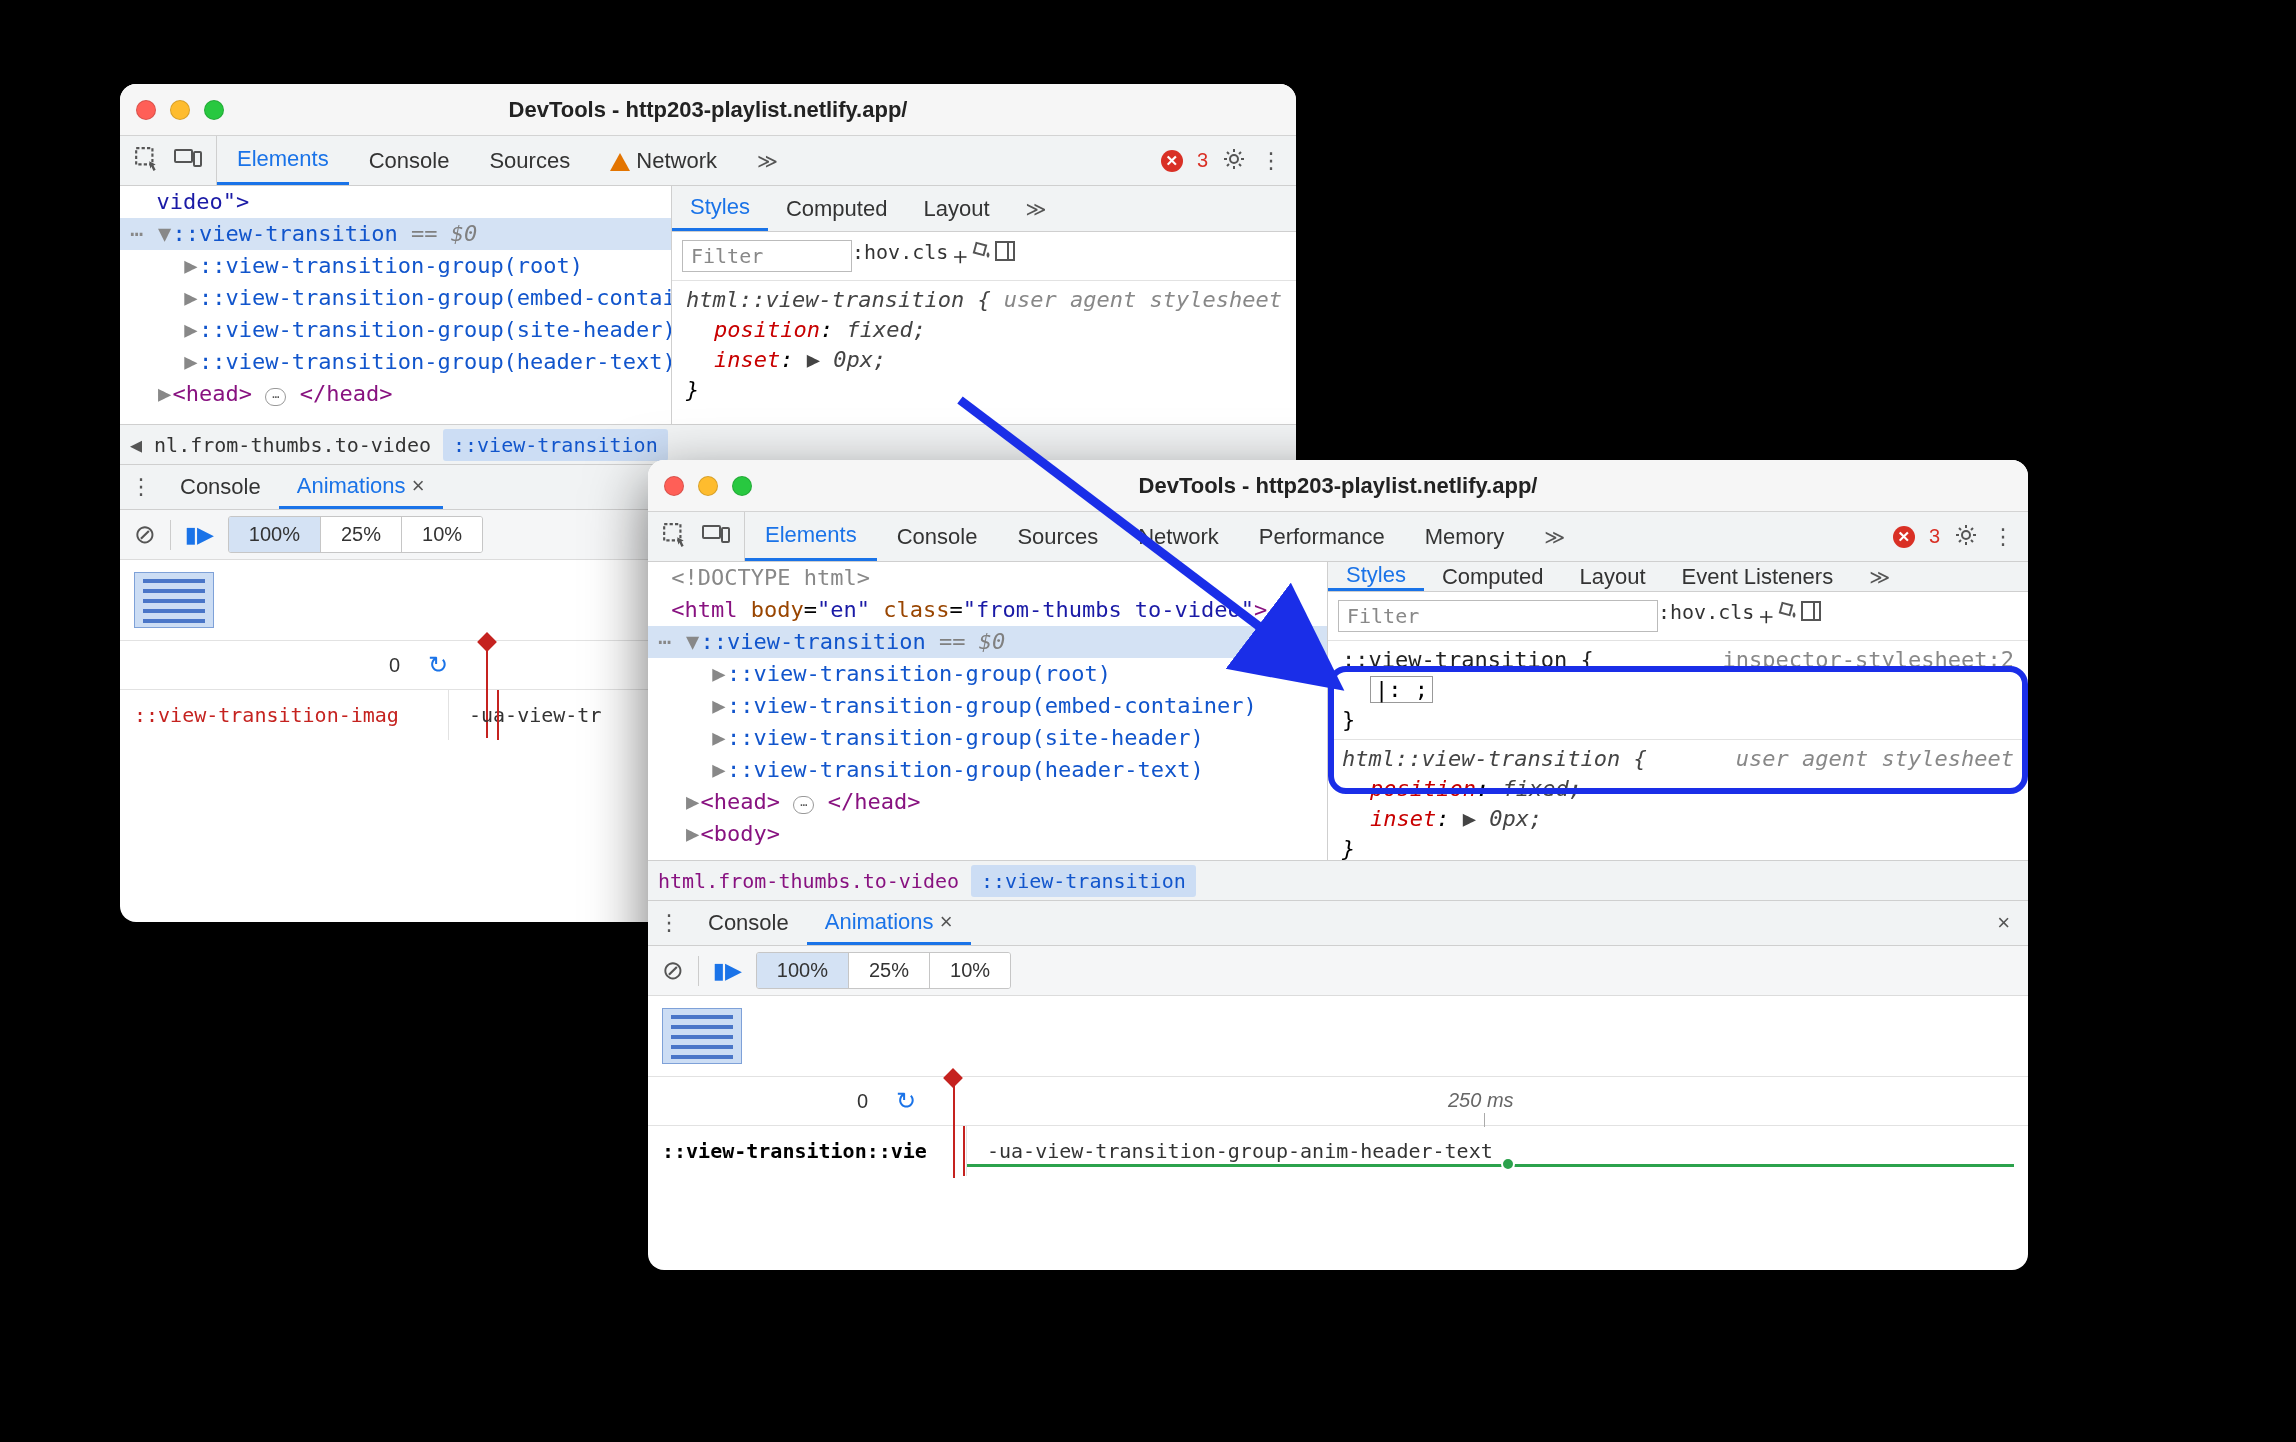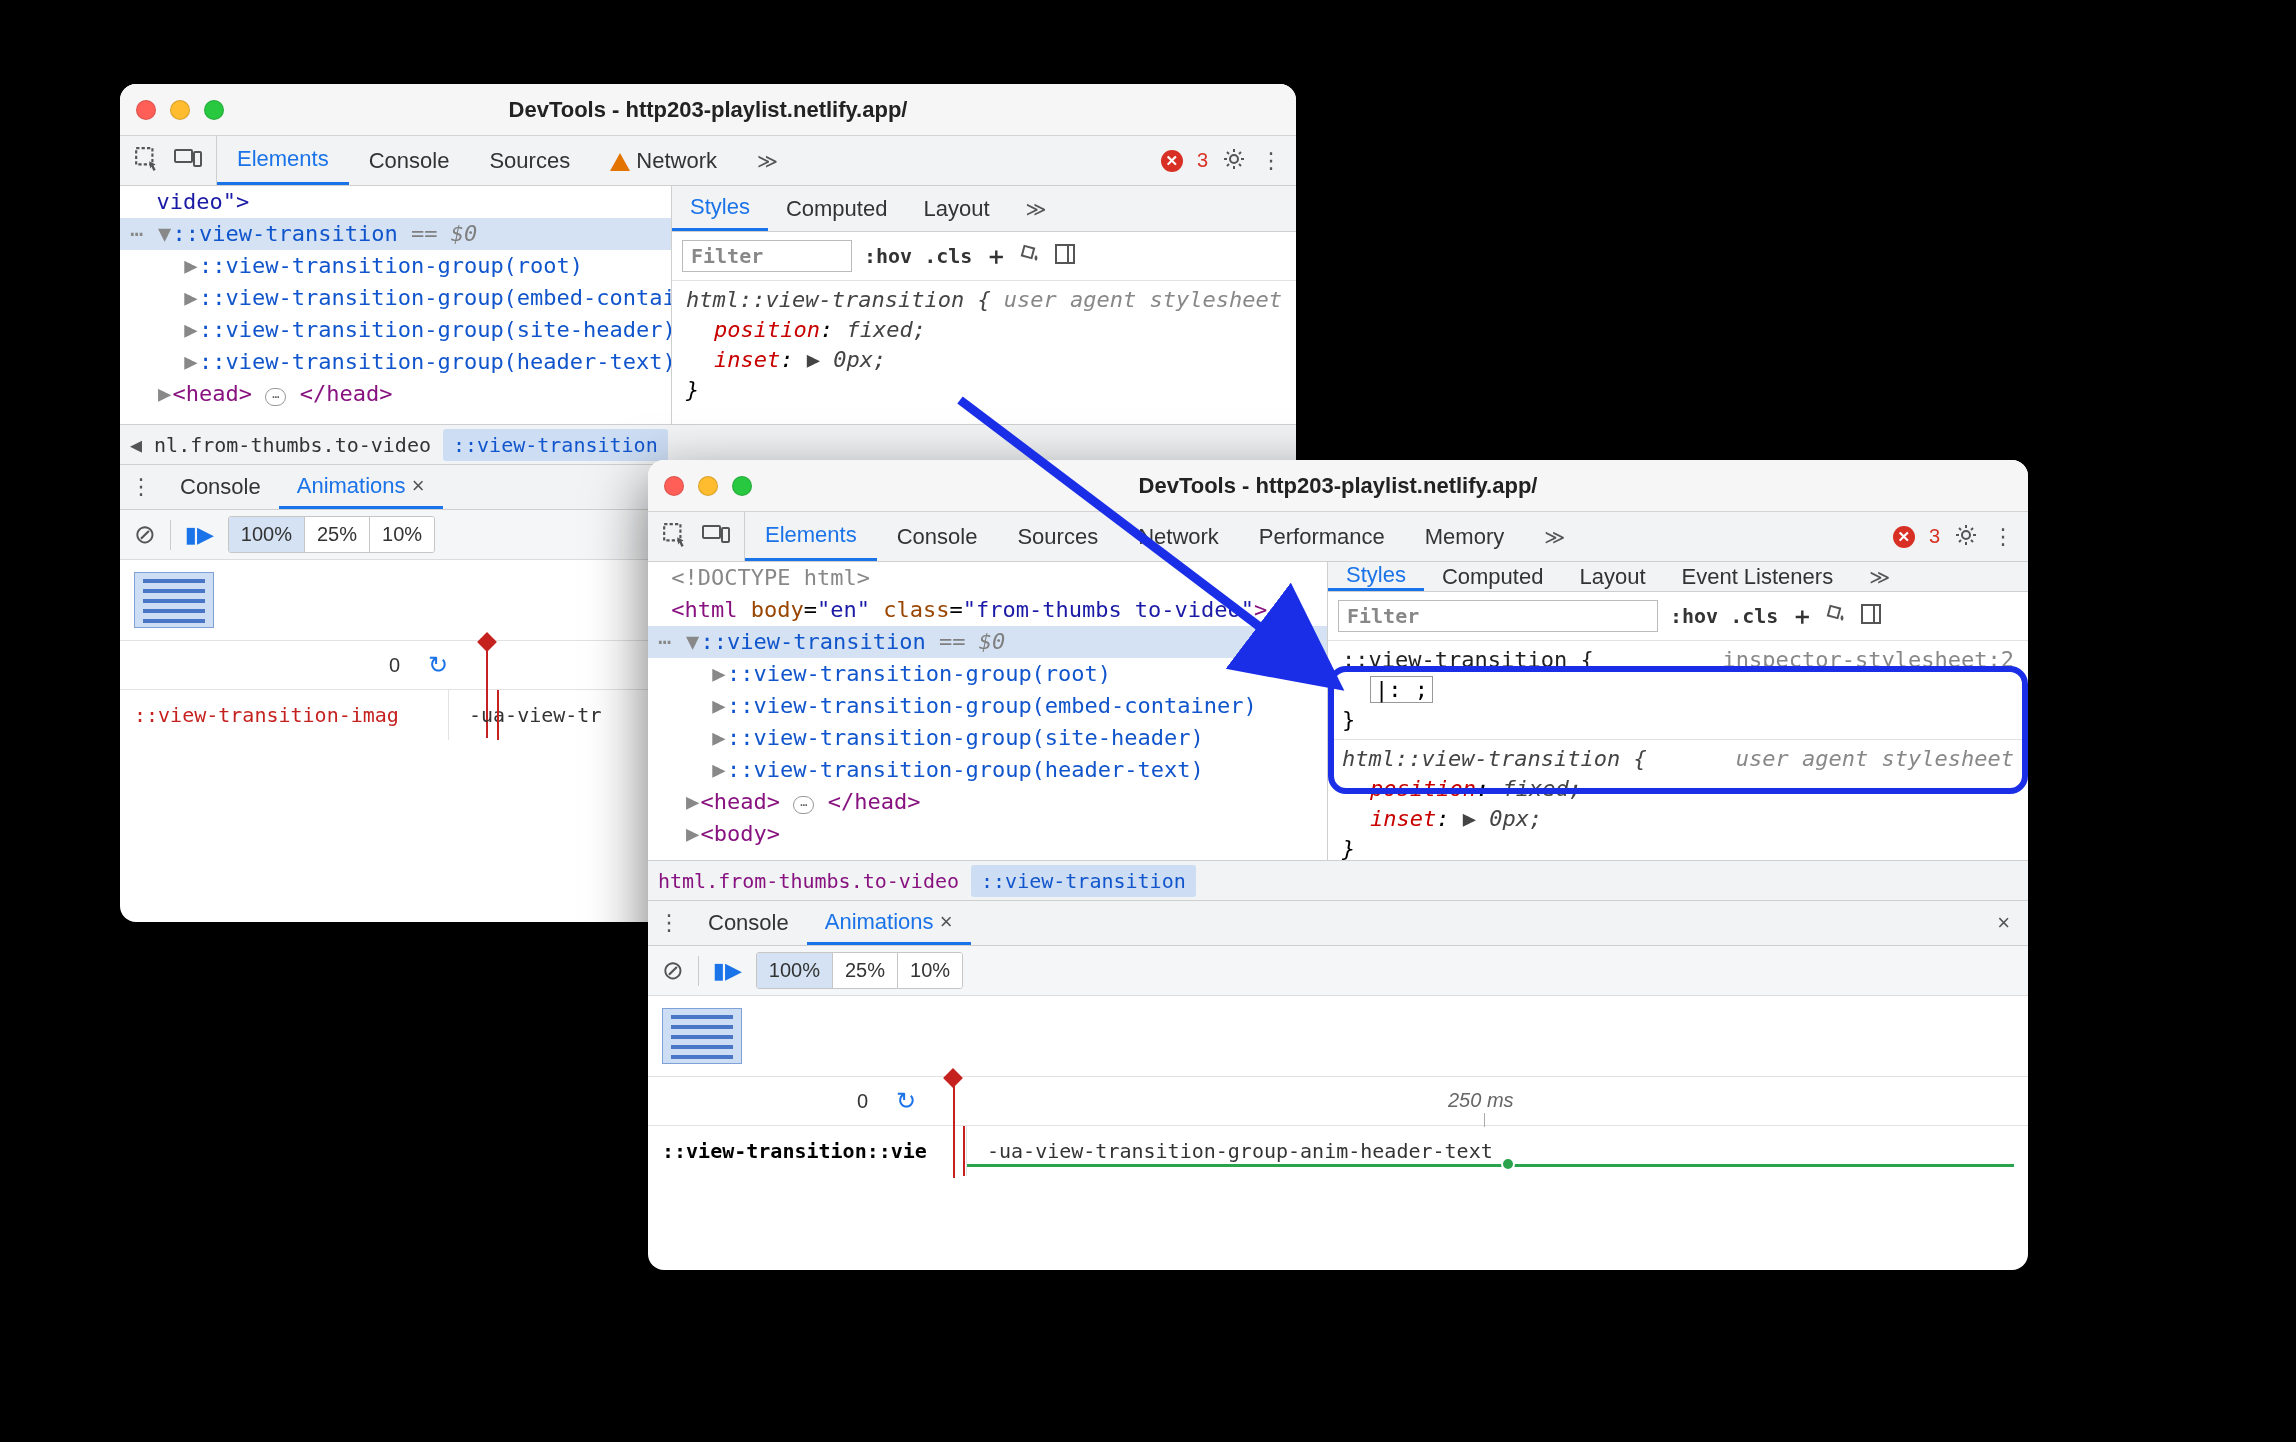--- a/index.html
+++ b/index.html
@@ -85,24 +85,23 @@
     background: #f1f3f4;
     display: flex;
     align-items: stretch;
     height: 46px;
     border-bottom: 1px solid #cfcfcf;
   }
   .subtab { padding: 0 18px; display: flex; align-items: center; font-size: 22px; color: #333; cursor: pointer; }
   .subtab.active { color: #1a73e8; border-bottom: 3px solid #1a73e8; }
 
   .filter-row {
-    display: flex; align-items: center; gap: 12px;
+    display: flex; align-items: flex-start; 
     padding: 8px 10px;
     border-bottom: 1px solid #e2e2e2;
-    font-weight: bold;
   }
   .filter-box {
     width: 170px; height: 32px;
     border: 1px solid #bbb;
     font-size: 20px; color: #888;
     font-family: Menlo, monospace;
     padding: 0 8px; display: flex; align-items: center;
   }
   .hov { font-family: Menlo, monospace; font-size: 20px; color: #333; }
 
@@ -147,21 +146,21 @@
     height: 46px; background: #f1f3f4; border-top: 1px solid #cfcfcf;
     border-bottom: 1px solid #cfcfcf;
     display: flex; align-items: stretch;
   }
   .anim-tools {
     height: 50px; background: #f5f6f7; border-bottom: 1px solid #dcdcdc;
     display: flex; align-items: center; gap: 14px; padding: 0 14px;
   }
   .seg { display: flex; border: 1px solid #c6c6c6; border-radius: 3px; overflow: hidden; }
   .seg button {
-    padding: 6px 12px; font-size: 20px; background: #fff; border: none;
+    padding: 6px 20px; font-size: 20px; background: #fff; border: none;
     border-right: 1px solid #c6c6c6; color: #333; cursor: pointer;
   }
   .seg button:last-child { border-right: none; }
   .seg button.on { background: #d4e2f4; }
 
   .anim-strip { background: #fff; height: 80px; display: flex; align-items: center; padding: 0 14px; }
   .thumbstrip { width: 80px; height: 56px; background: #ccddf4; border: 1px solid #7ea1d8; }
   .thumbstrip .ln { height: 4px; background: #4a76c8; margin: 6px 8px; }
   .thumbstrip .ln:first-child { margin-top: 6px; }
 

